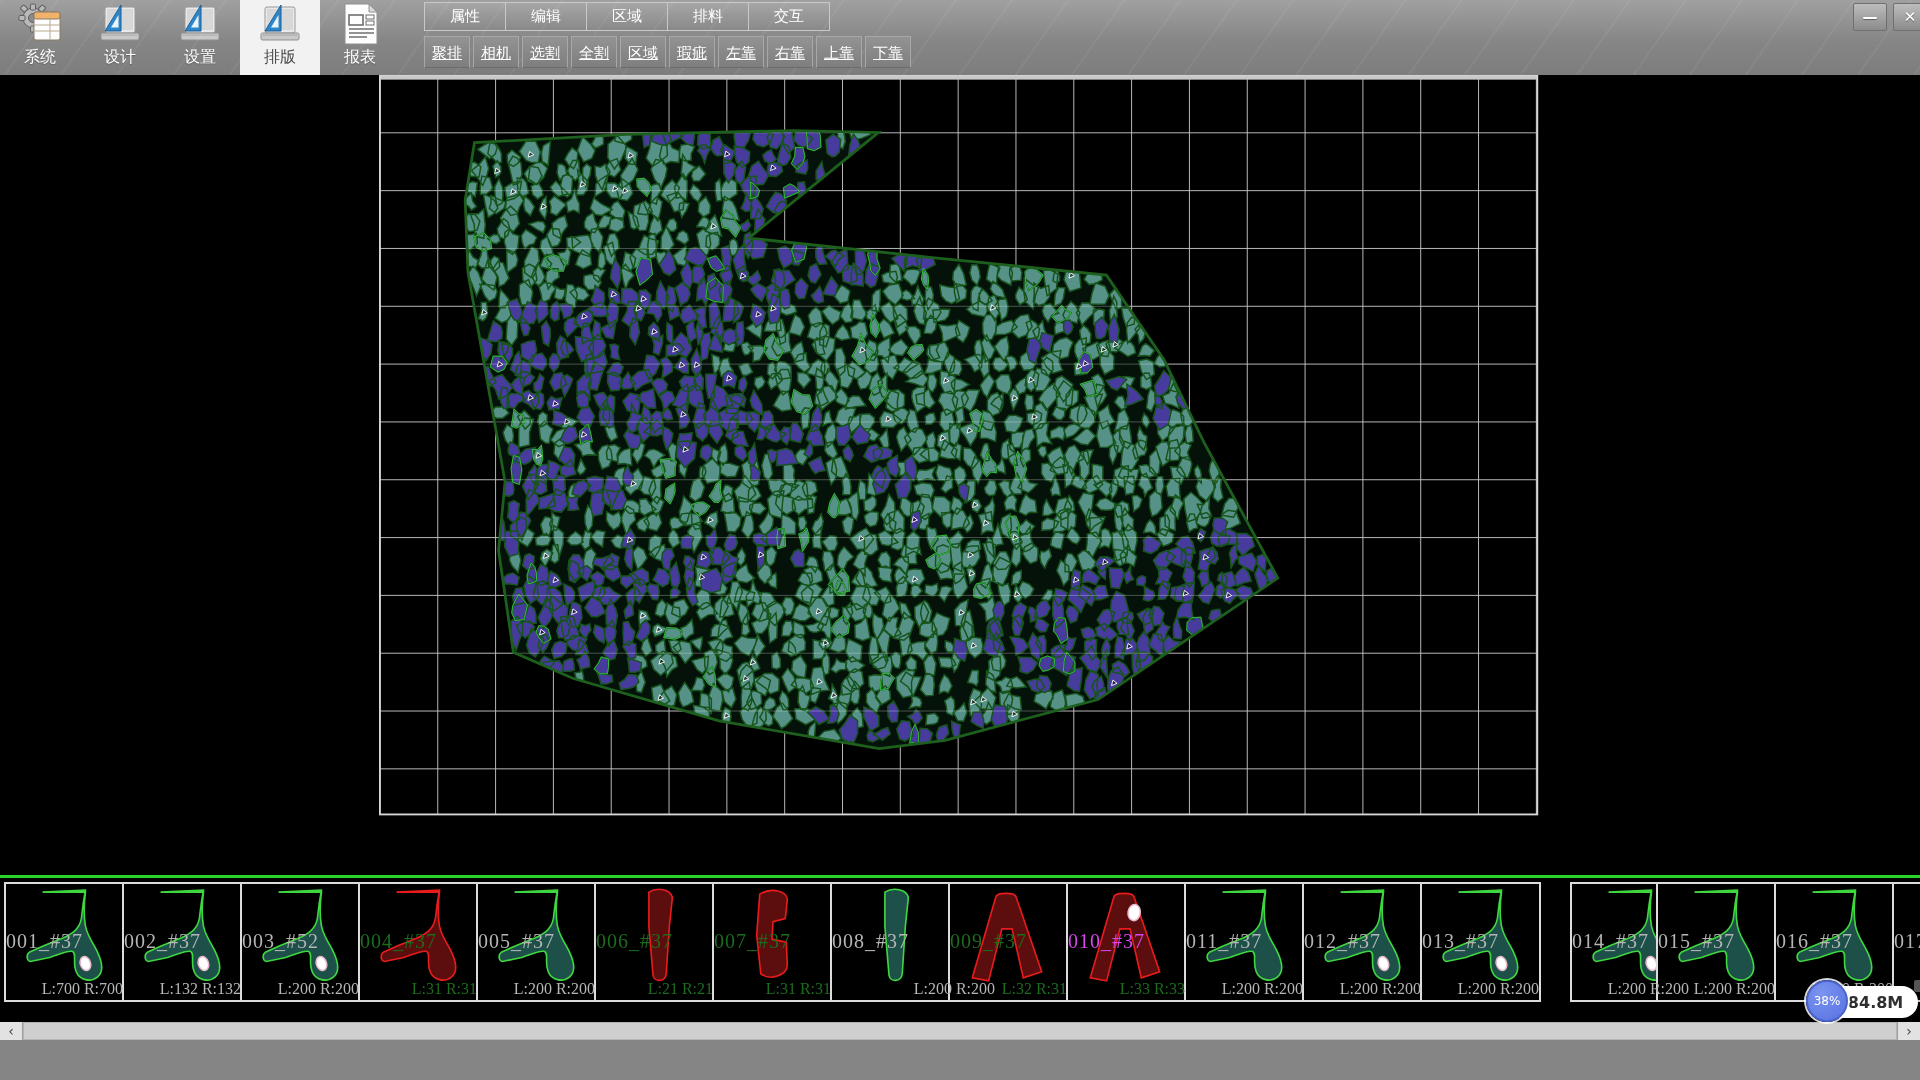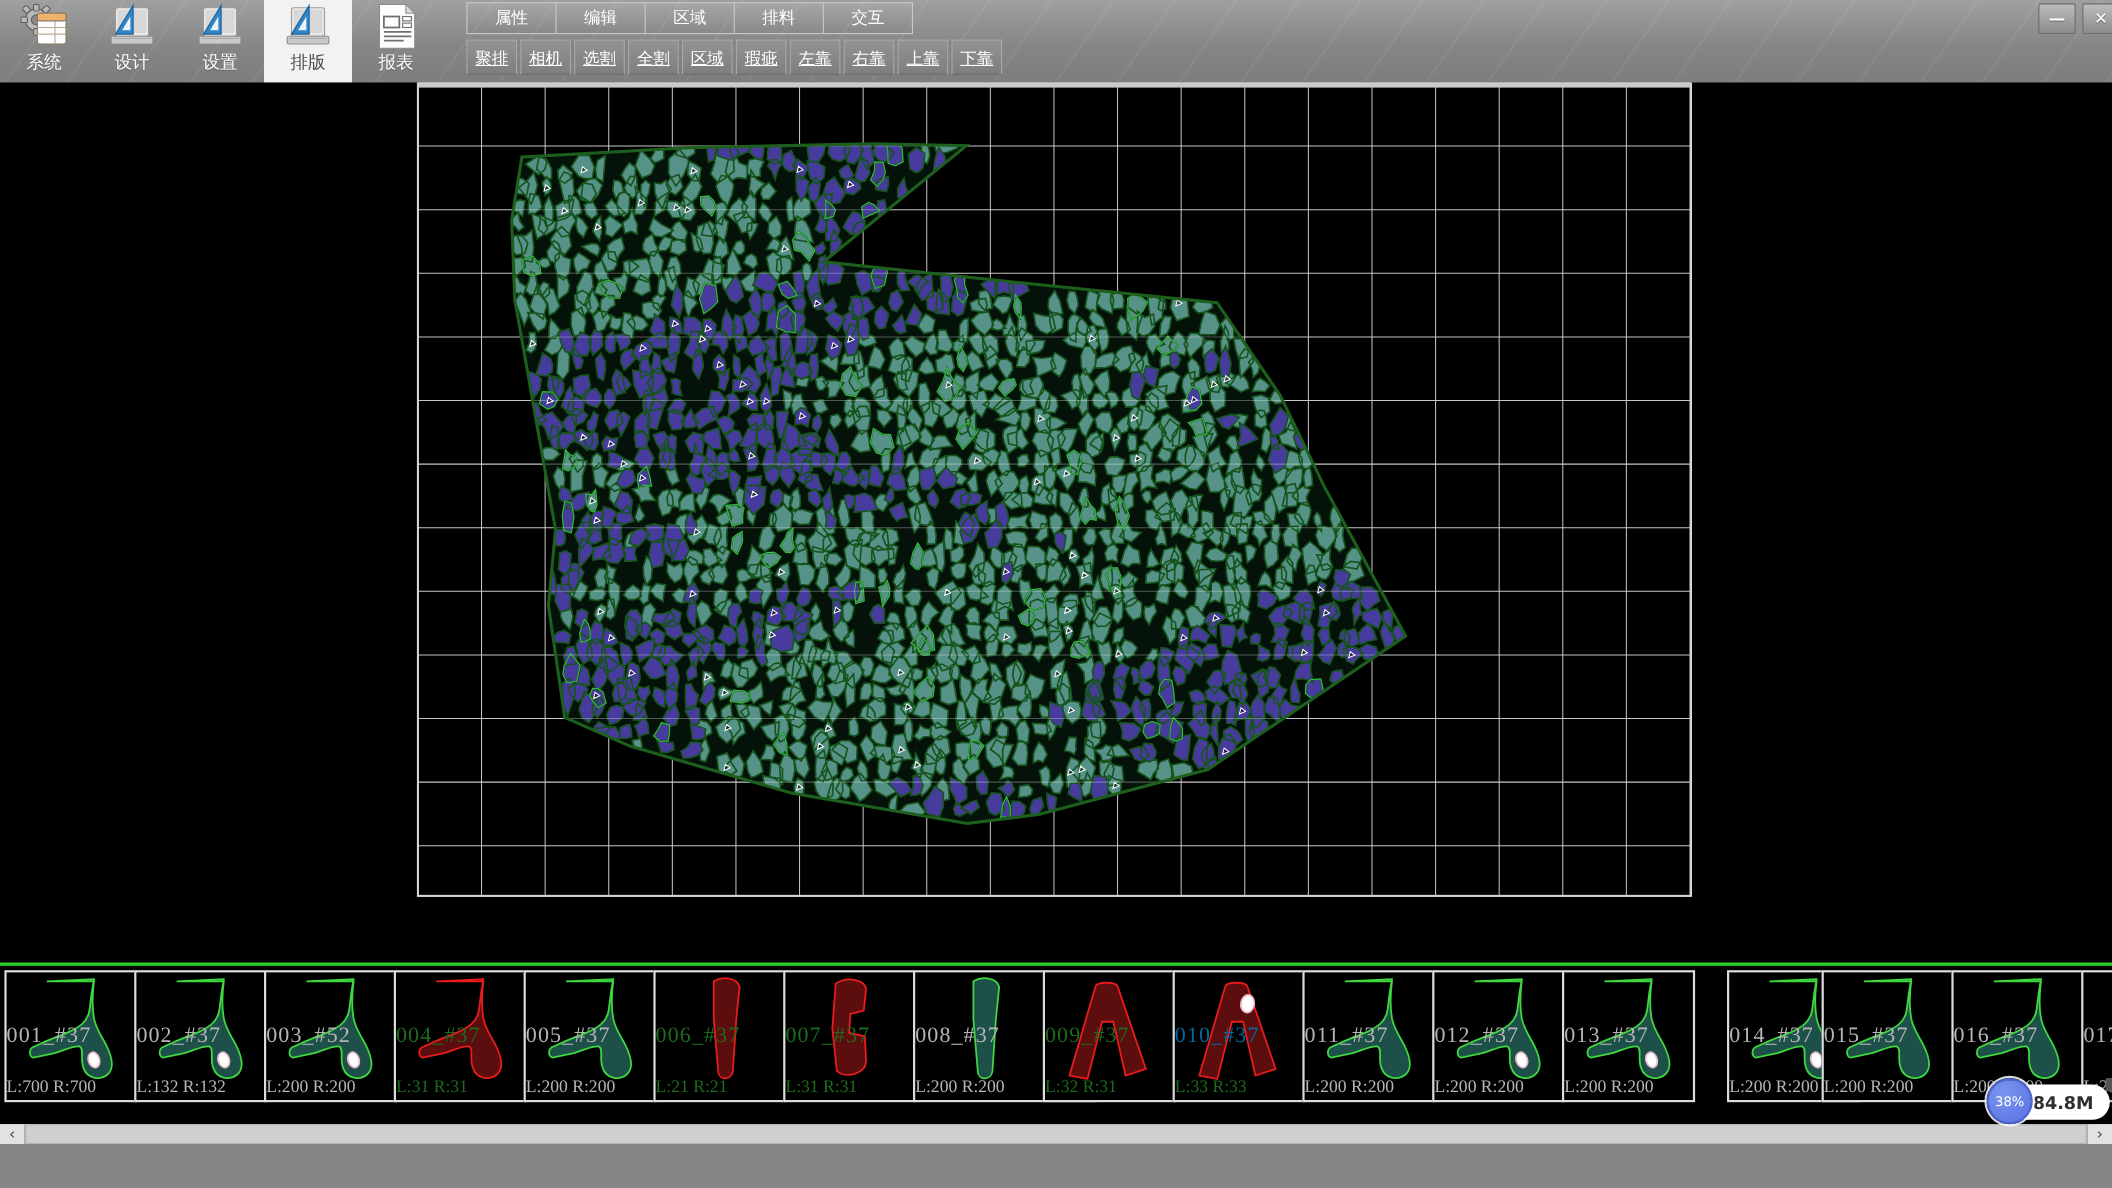--- a/index.html
+++ b/index.html
@@ -39,21 +39,21 @@
   #nest-canvas{position:absolute;left:0;top:75px;}
 
   
   .strip-sep{position:absolute;left:0;top:875px;width:1920px;height:3px;background:#2bd42b;}
   .filmstrip{position:absolute;left:0;top:882px;width:1920px;height:120px;}
   .tile{position:absolute;top:0;height:116px;background:#000;border:2px solid #dcdcdc;
     box-sizing:content-box;overflow:hidden;cursor:pointer;}
   .tile svg{position:absolute;left:6px;top:2px;}
   .tile .t-name{position:absolute;left:0;top:46px;width:100%;text-align:left;
     font-family:Liberation Serif, serif;font-size:20px;letter-spacing:1px;z-index:2;}
-  .tile .t-lr{position:absolute;left:0;bottom:2px;width:100%;text-align:left;
+  .tile .t-lr{position:absolute;left:0;bottom:2px;width:100%;text-align:right;
     font-family:"Liberation Serif","DejaVu Serif",serif;font-size:16px;z-index:2;}
 
   
   .badge{position:absolute;left:1806px;top:980px;z-index:5;}
   .badge .pill{position:absolute;left:16px;top:6px;width:96px;height:32px;background:#fff;
     border-radius:16px;box-shadow:0 1px 4px rgba(0,0,0,.35);display:flex;align-items:center;
     justify-content:center;font-size:16px;font-weight:bold;color:#2f2f2f;}
   .badge .pct{position:absolute;left:0;top:0;width:42px;height:42px;border-radius:50%;
     background:radial-gradient(circle at 35% 30%,#7b94f0,#5672e0);border:2px solid #4a63cf;
     box-sizing:border-box;display:flex;align-items:center;justify-content:center;
@@ -264,21 +264,21 @@
         <path d="M8,90 L31,11 C32,6 50,6 51,11 L76,84 L58,90 L47,42 L37,42 L24,93 Z" fill="#5c0d0d" stroke="#e81c1c" stroke-width="1.6"></path>
       </svg>
       <div class="t-name" style="color:#1d6b1d">009_#37</div>
       <div class="t-lr" style="color:#1d6b1d">L:32 R:31</div>
     </div>
     <div class="tile" style="left: 1066px; width: 117px;">
       <svg width="104" height="100" viewBox="0 0 86 98">
         <path d="M8,90 L31,11 C32,6 50,6 51,11 L76,84 L58,90 L47,42 L37,42 L24,93 Z" fill="#5c0d0d" stroke="#e81c1c" stroke-width="1.6"></path>
         <ellipse cx="51" cy="26" rx="6" ry="8" transform="rotate(8 51 26)" fill="#ffffff" stroke="#e8b8c8" stroke-width="1.5"></ellipse>
       </svg>
-      <div class="t-name" style="color:#0369a1">010_#37</div>
+      <div class="t-name" style="color:#d946ef">010_#37</div>
       <div class="t-lr" style="color:#1d6b1d">L:33 R:33</div>
     </div>
     <div class="tile" style="left: 1184px; width: 117px;">
       <svg width="104" height="100" viewBox="0 0 86 98">
         <path d="M22,6 L64,4 L62,16 L60,32 C58,43 50,47 42,51 L22,59 L9,65 C6,67 6,73 10,74 L29,70 C39,67 46,63 51,64 C56,66 51,75 55,84 C58,92 69,95 76,89 C83,83 79,71 75,63 C71,55 66,49 64,39 C62,28 63,14 64,6 Z" fill="#1d5049" stroke="#3fd73f" stroke-width="1.6"></path>
       </svg>
       <div class="t-name" style="color:#b5b5b5">011_#37</div>
       <div class="t-lr" style="color:#b5b5b5">L:200 R:200</div>
     </div>
     <div class="tile" style="left: 1302px; width: 117px;">

